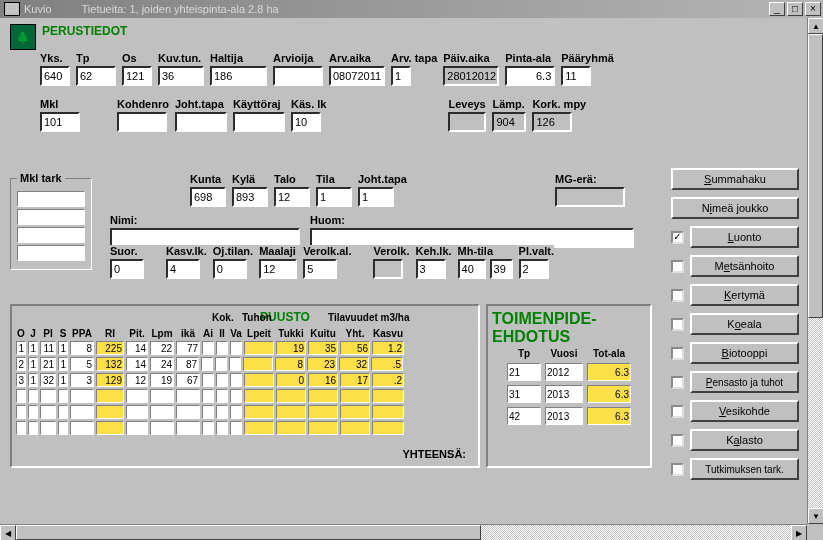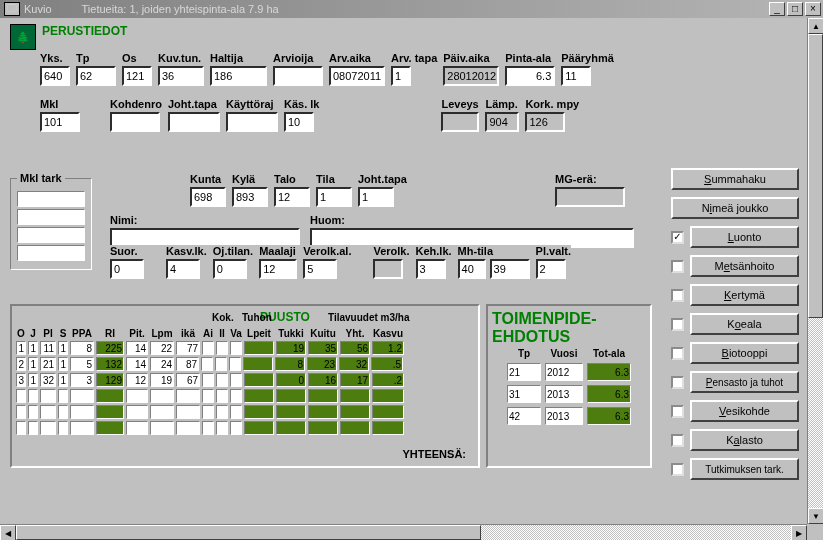--- a/index.html
+++ b/index.html
@@ -27,35 +27,35 @@
 .field.ro { background:#c0c0c0; }
 .field.num { justify-content:flex-end; }
 .col { display:flex; flex-direction:column; gap:2px; }
 .row { display:flex; gap:6px; align-items:flex-end;}
 .groupbox { border:1px solid; border-color:#808080 #fff #fff #808080; padding:8px 6px 6px 6px; position:relative;}
 .groupbox .gtitle { position:absolute; top:-7px; left:6px; background:#c0c0c0; padding:0 3px; font-weight:bold;}
 .btn { height:22px; background:#c0c0c0; border:2px solid; border-color:#fff #404040 #404040 #fff; font-family:inherit; font-size:11px; padding:0 6px; text-align:center; white-space:nowrap;}
 .btn u { text-decoration:underline;}
 .chk { width:13px; height:13px; background:#fff; border:2px inset #dfdfdf; display:inline-flex; align-items:center; justify-content:center; font-size:10px; line-height:10px;}
 .small-input { height:14px; background:#fff; border:1px solid; border-color:#808080 #fff #fff #808080; font-size:10px; display:flex; align-items:center; padding:0 1px; overflow:hidden;}
-.small-input.ro { background:#4d7c0f;}
+.small-input.ro { background:#fde047;}
 .small-input.num { justify-content:flex-end;}
 .table-wrap { border:2px solid; border-color:#808080 #fff #fff #808080; background:#c0c0c0;}
 .side-buttons { position:absolute; right:8px; top:150px; display:flex; flex-direction:column; gap:7px; width:128px;}
 .side-buttons .brow { display:flex; align-items:center; gap:6px;}
 .side-buttons .btn { flex:1;}
 .cellh { font-weight:bold; font-size:10px; text-align:center; white-space:nowrap;}
 </style>
 </head>
 <body>
 
 <div class="titlebar">
   <span class="icon">🗔</span>
   <span class="ttitle">Kuvio</span>
-  <span>Tietueita: 1, joiden yhteispinta-ala 7.9 ha</span>
+  <span>Tietueita: 1, joiden yhteispinta-ala 2.8 ha</span>
   <div class="tctr">
     <button>_</button>
     <button>□</button>
     <button>×</button>
   </div>
 </div>
 
 <div class="workspace">
 
   <div class="panel" style="left:10px; top:6px; width:640px;">
@@ -111,21 +111,21 @@
           <span class="lbl">Pääryhmä</span>
           <div class="field" style="width:30px">11</div>
         </div>
     </div>
 
     <div class="row" style="margin-top:12px; margin-left:30px;">
       <div class="col">
           <span class="lbl">Mkl</span>
           <div class="field" style="width:40px">101</div>
         </div>
-      <div class="col" style="margin-left:24px;">
+      <div class="col" style="margin-left:31px;">
           <span class="lbl">Kohdenro</span>
           <div class="field" style="width:50px"></div>
         </div>
       <div class="col">
           <span class="lbl">Joht.tapa</span>
           <div class="field" style="width:52px"></div>
         </div>
       <div class="col">
           <span class="lbl">Käyttöraj</span>
           <div class="field" style="width:52px"></div>
@@ -228,21 +228,21 @@
           <div class="field ro" style="width:30px"></div>
         </div>
       <div class="col">
           <span class="lbl">Keh.lk.</span>
           <div class="field" style="width:30px">3</div>
         </div>
       <div class="col">
           <span class="lbl">Mh-tila</span>
         <div style="display:flex; gap:4px;">
             <div class="field" style="width:28px">40</div>
-            <div class="field" style="width:40px">39</div>
+            <div class="field" style="width:23px">39</div>
           </div>
       </div>
       <div class="col">
           <span class="lbl">Pl.valt.</span>
           <div class="field" style="width:30px">2</div>
         </div>
     </div>
   </div>
 
   <div class="table-wrap" style="position:absolute; left:10px; top:286px; width:470px; height:164px; padding:4px;">

